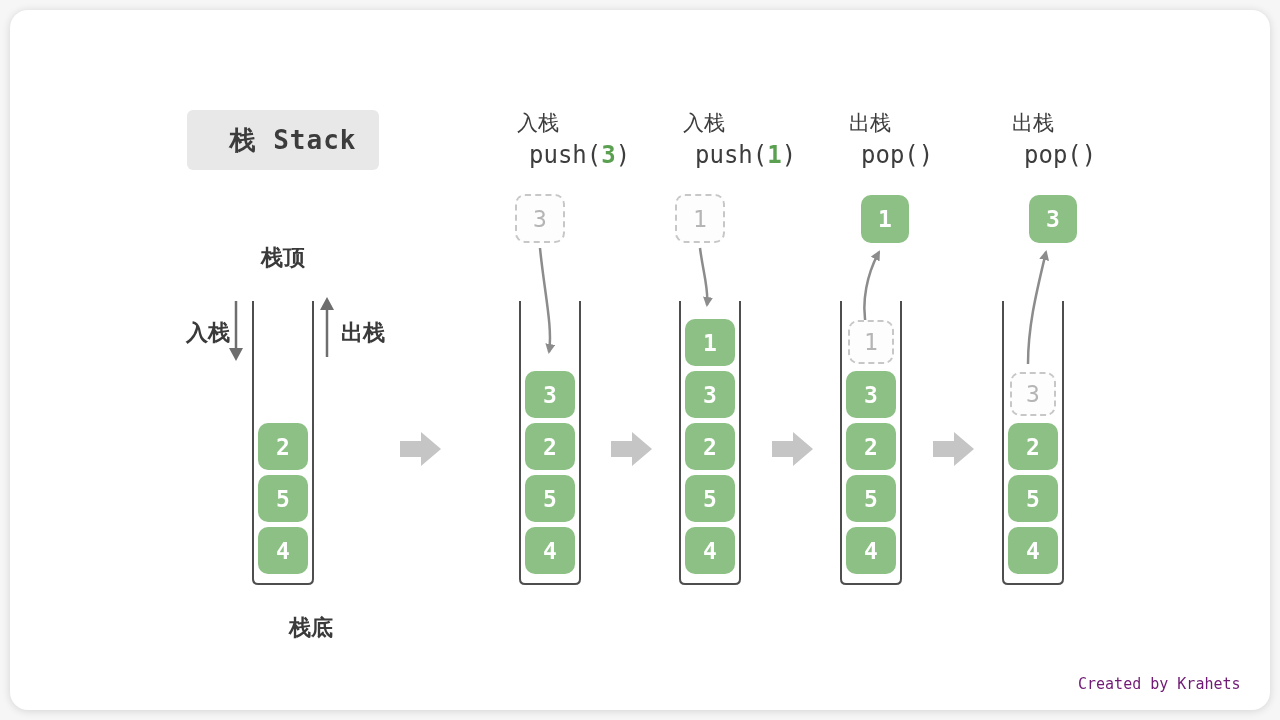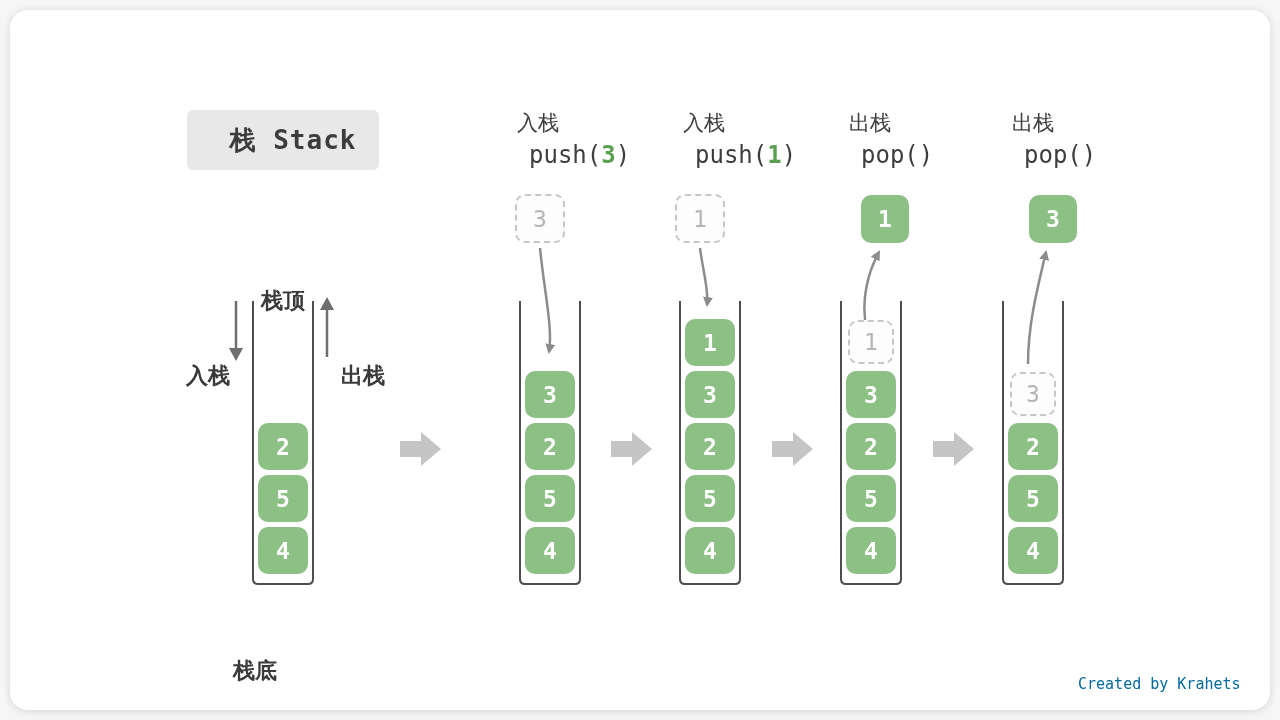--- a/index.html
+++ b/index.html
@@ -29,21 +29,20 @@
     border-radius: 6px;
     display: flex; align-items: center; justify-content: center;
     font-family: "DejaVu Sans Mono", monospace;
     font-size: 26px; font-weight: 600; color: #3c3c3c;
     letter-spacing: 1px;
     padding-left: 20px;
   }
   .zh-bold {
     font-size: 22px; font-weight: 700; color: #3a3a3a;
     white-space: nowrap;
-    margin-top: 43px;
   }
   .op-label { position: absolute; white-space: nowrap; }
   .op-zh { font-size: 21px; font-weight: 500; color: #3d3d3d; display: block; line-height: 30px; }
   .op-code {
     display: block;
     font-family: "DejaVu Sans Mono", monospace;
     font-size: 24px; color: #3d3d3d; line-height: 34px; margin-left: 12px;
   }
   .op-code .arg { color: #5aa050; font-weight: 700; }
   .block {
@@ -64,21 +63,21 @@
     display: flex; align-items: center; justify-content: center;
     color: #b5b5b5;
     font-family: "DejaVu Sans Mono", monospace;
     font-size: 23px; font-weight: 400;
     z-index: 3;
   }
   .watermark {
     position: absolute;
     left: 1078px; top: 675px;
     font-family: "DejaVu Sans Mono", monospace;
-    font-size: 15px; color: #0369a1;
+    font-size: 15px; color: #701a75;
     white-space: nowrap;
   }
 </style>
 </head>
 <body>
 
 <div class="card"></div>
 
 <svg class="overlay" width="1280" height="720" viewBox="0 0 1280 720" xmlns="http://www.w3.org/2000/svg">
   <defs>
@@ -118,21 +117,21 @@
     <path d="M867,330 C860,302 868,272 879,252" marker-end="url(#ah)"></path>
     <path d="M1028,364 C1028,325 1037,290 1046,252" marker-end="url(#ah)"></path>
   </g>
 </svg>
 
 <div class="title-box">
   <span>栈 Stack</span>
 </div>
 
 <div class="abs zh-bold" style="left:233px; top:243px; width:100px; text-align:center;">栈顶</div>
-<div class="abs zh-bold" style="left:233px; top:613px; width:100px; text-align:left;">栈底</div>
+<div class="abs zh-bold" style="left:233px; top:613px; width:100px; text-align:right;">栈底</div>
 <div class="abs zh-bold" style="left:186px; top:318px;">入栈</div>
 <div class="abs zh-bold" style="left:341px; top:318px;">出栈</div>
 
 <div class="op-label" style="left:517px; top:108px;">
   <span class="op-zh">入栈</span>
   <span class="op-code"><span>push(</span><span class="arg">3</span><span>)</span></span>
 </div>
 <div class="op-label" style="left:683px; top:108px;">
   <span class="op-zh">入栈</span>
   <span class="op-code"><span>push(</span><span class="arg">1</span><span>)</span></span>

